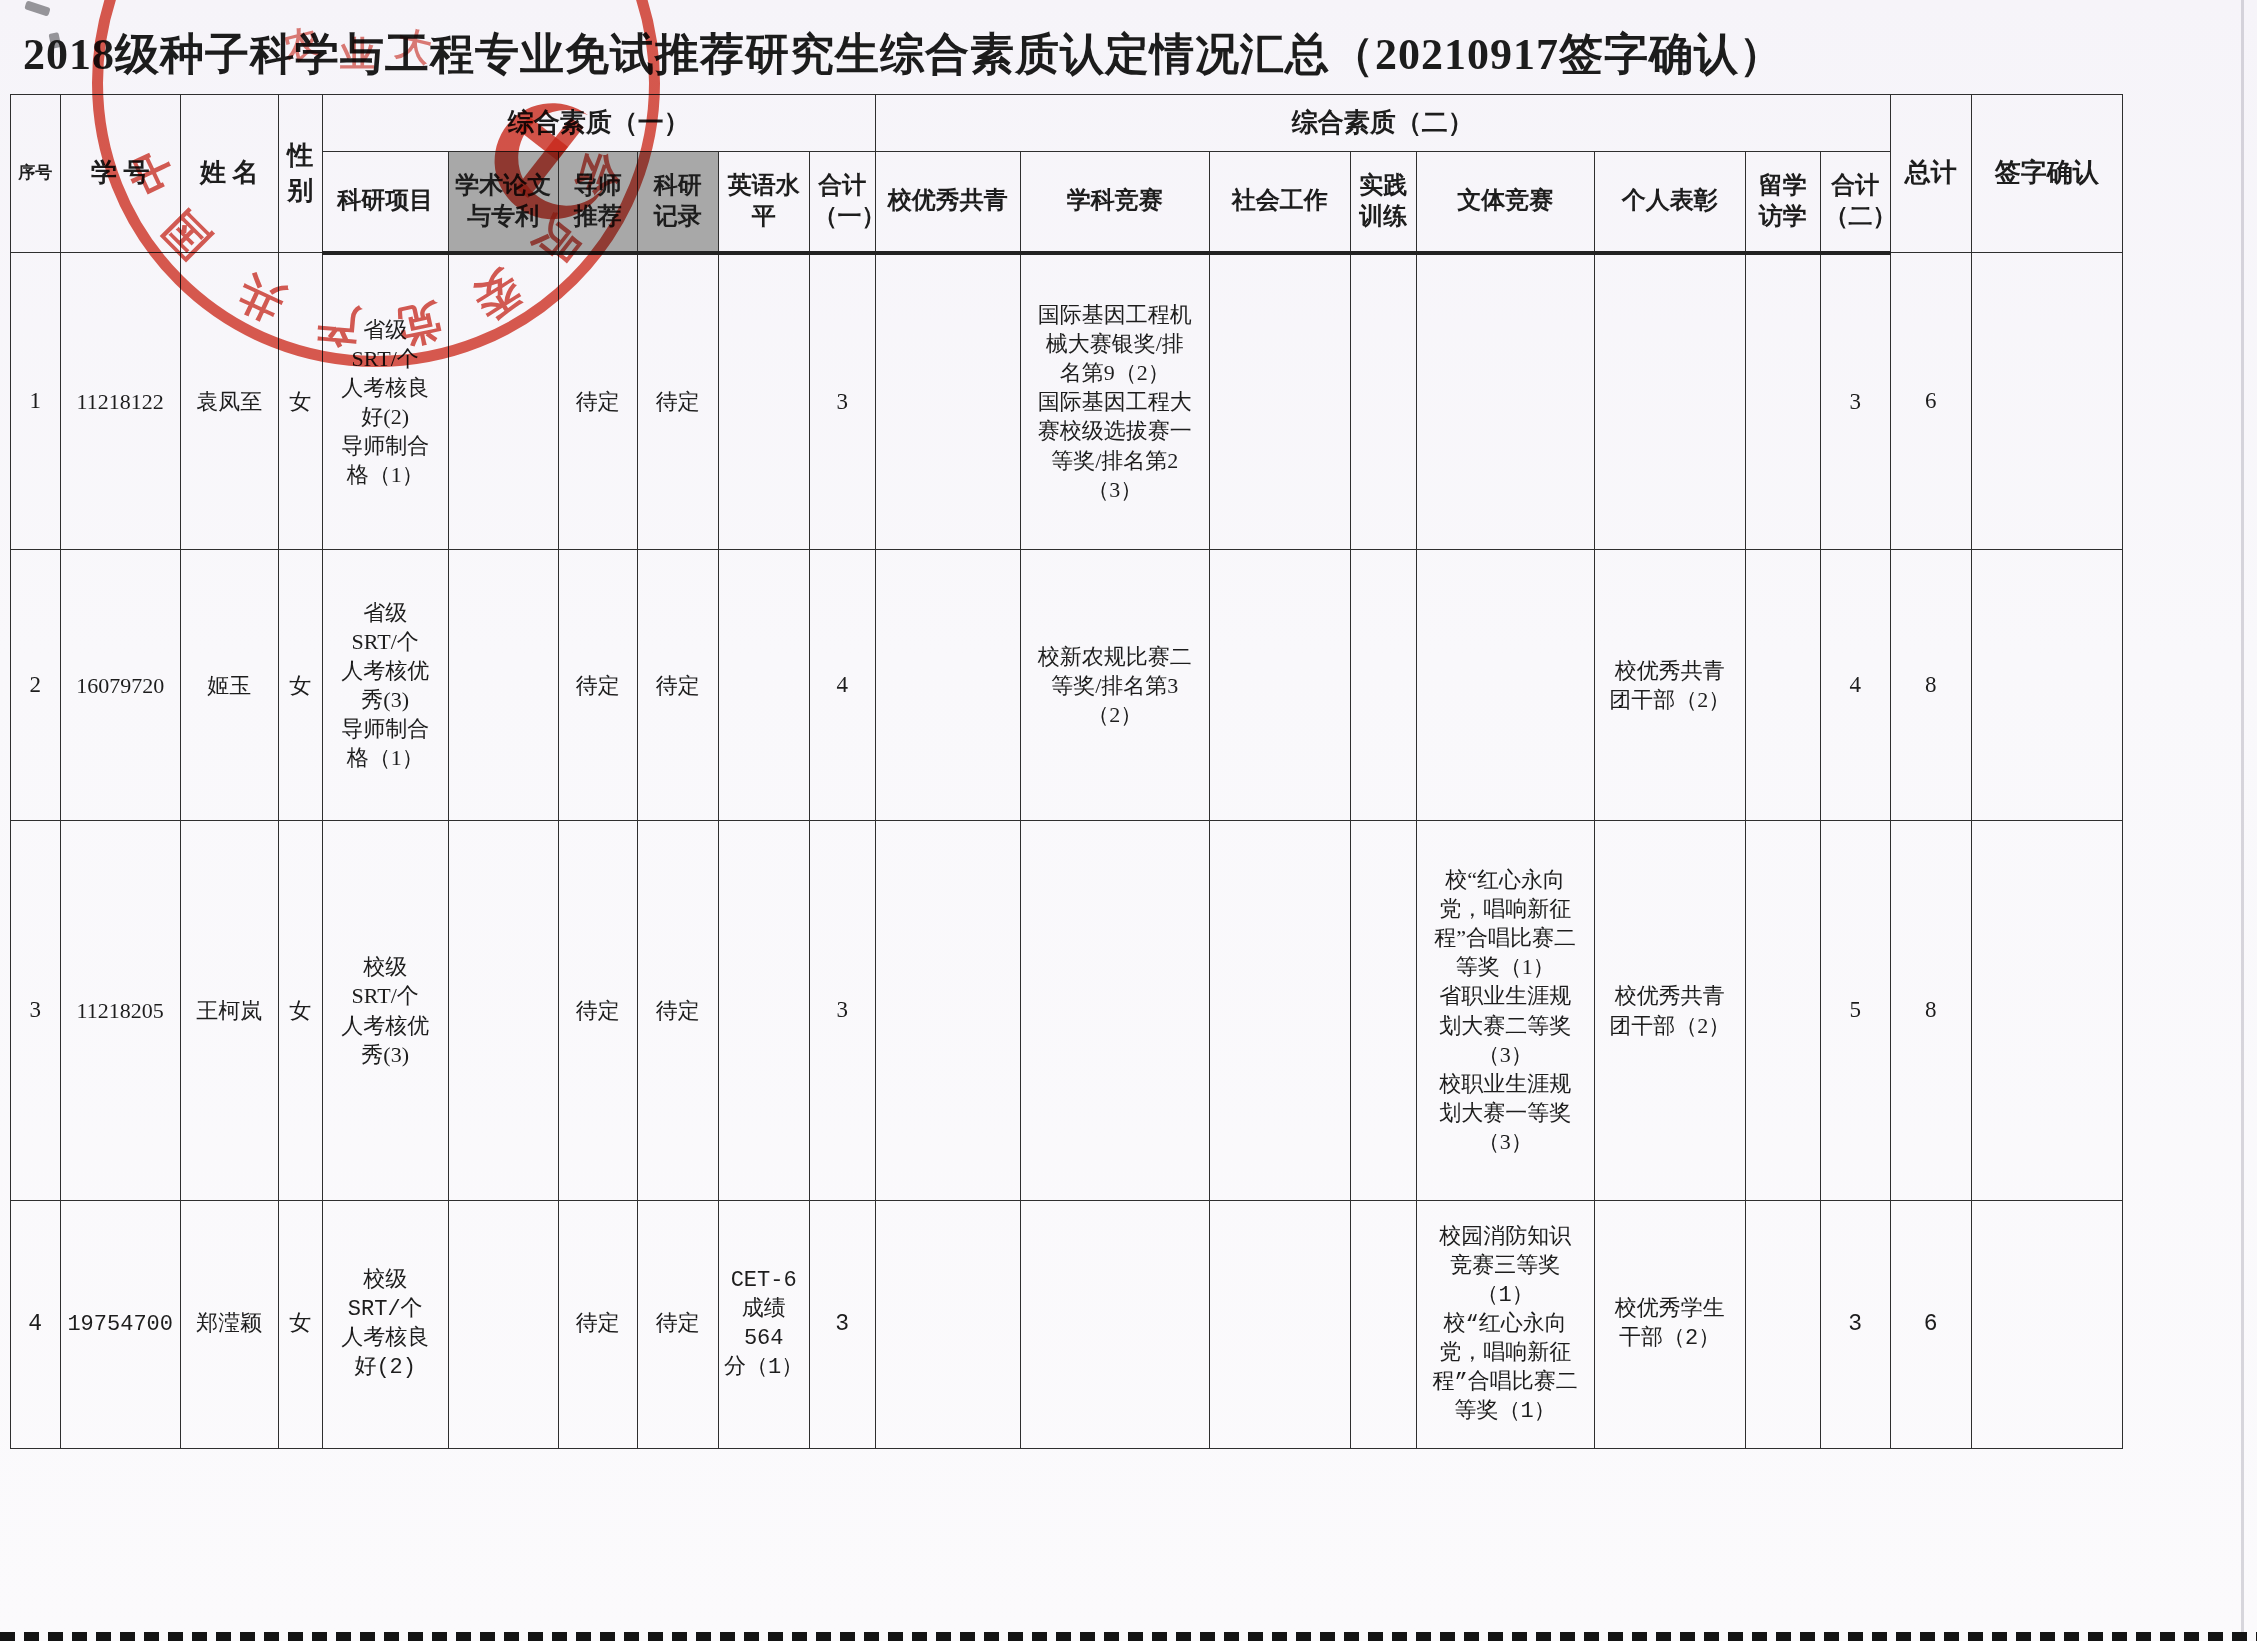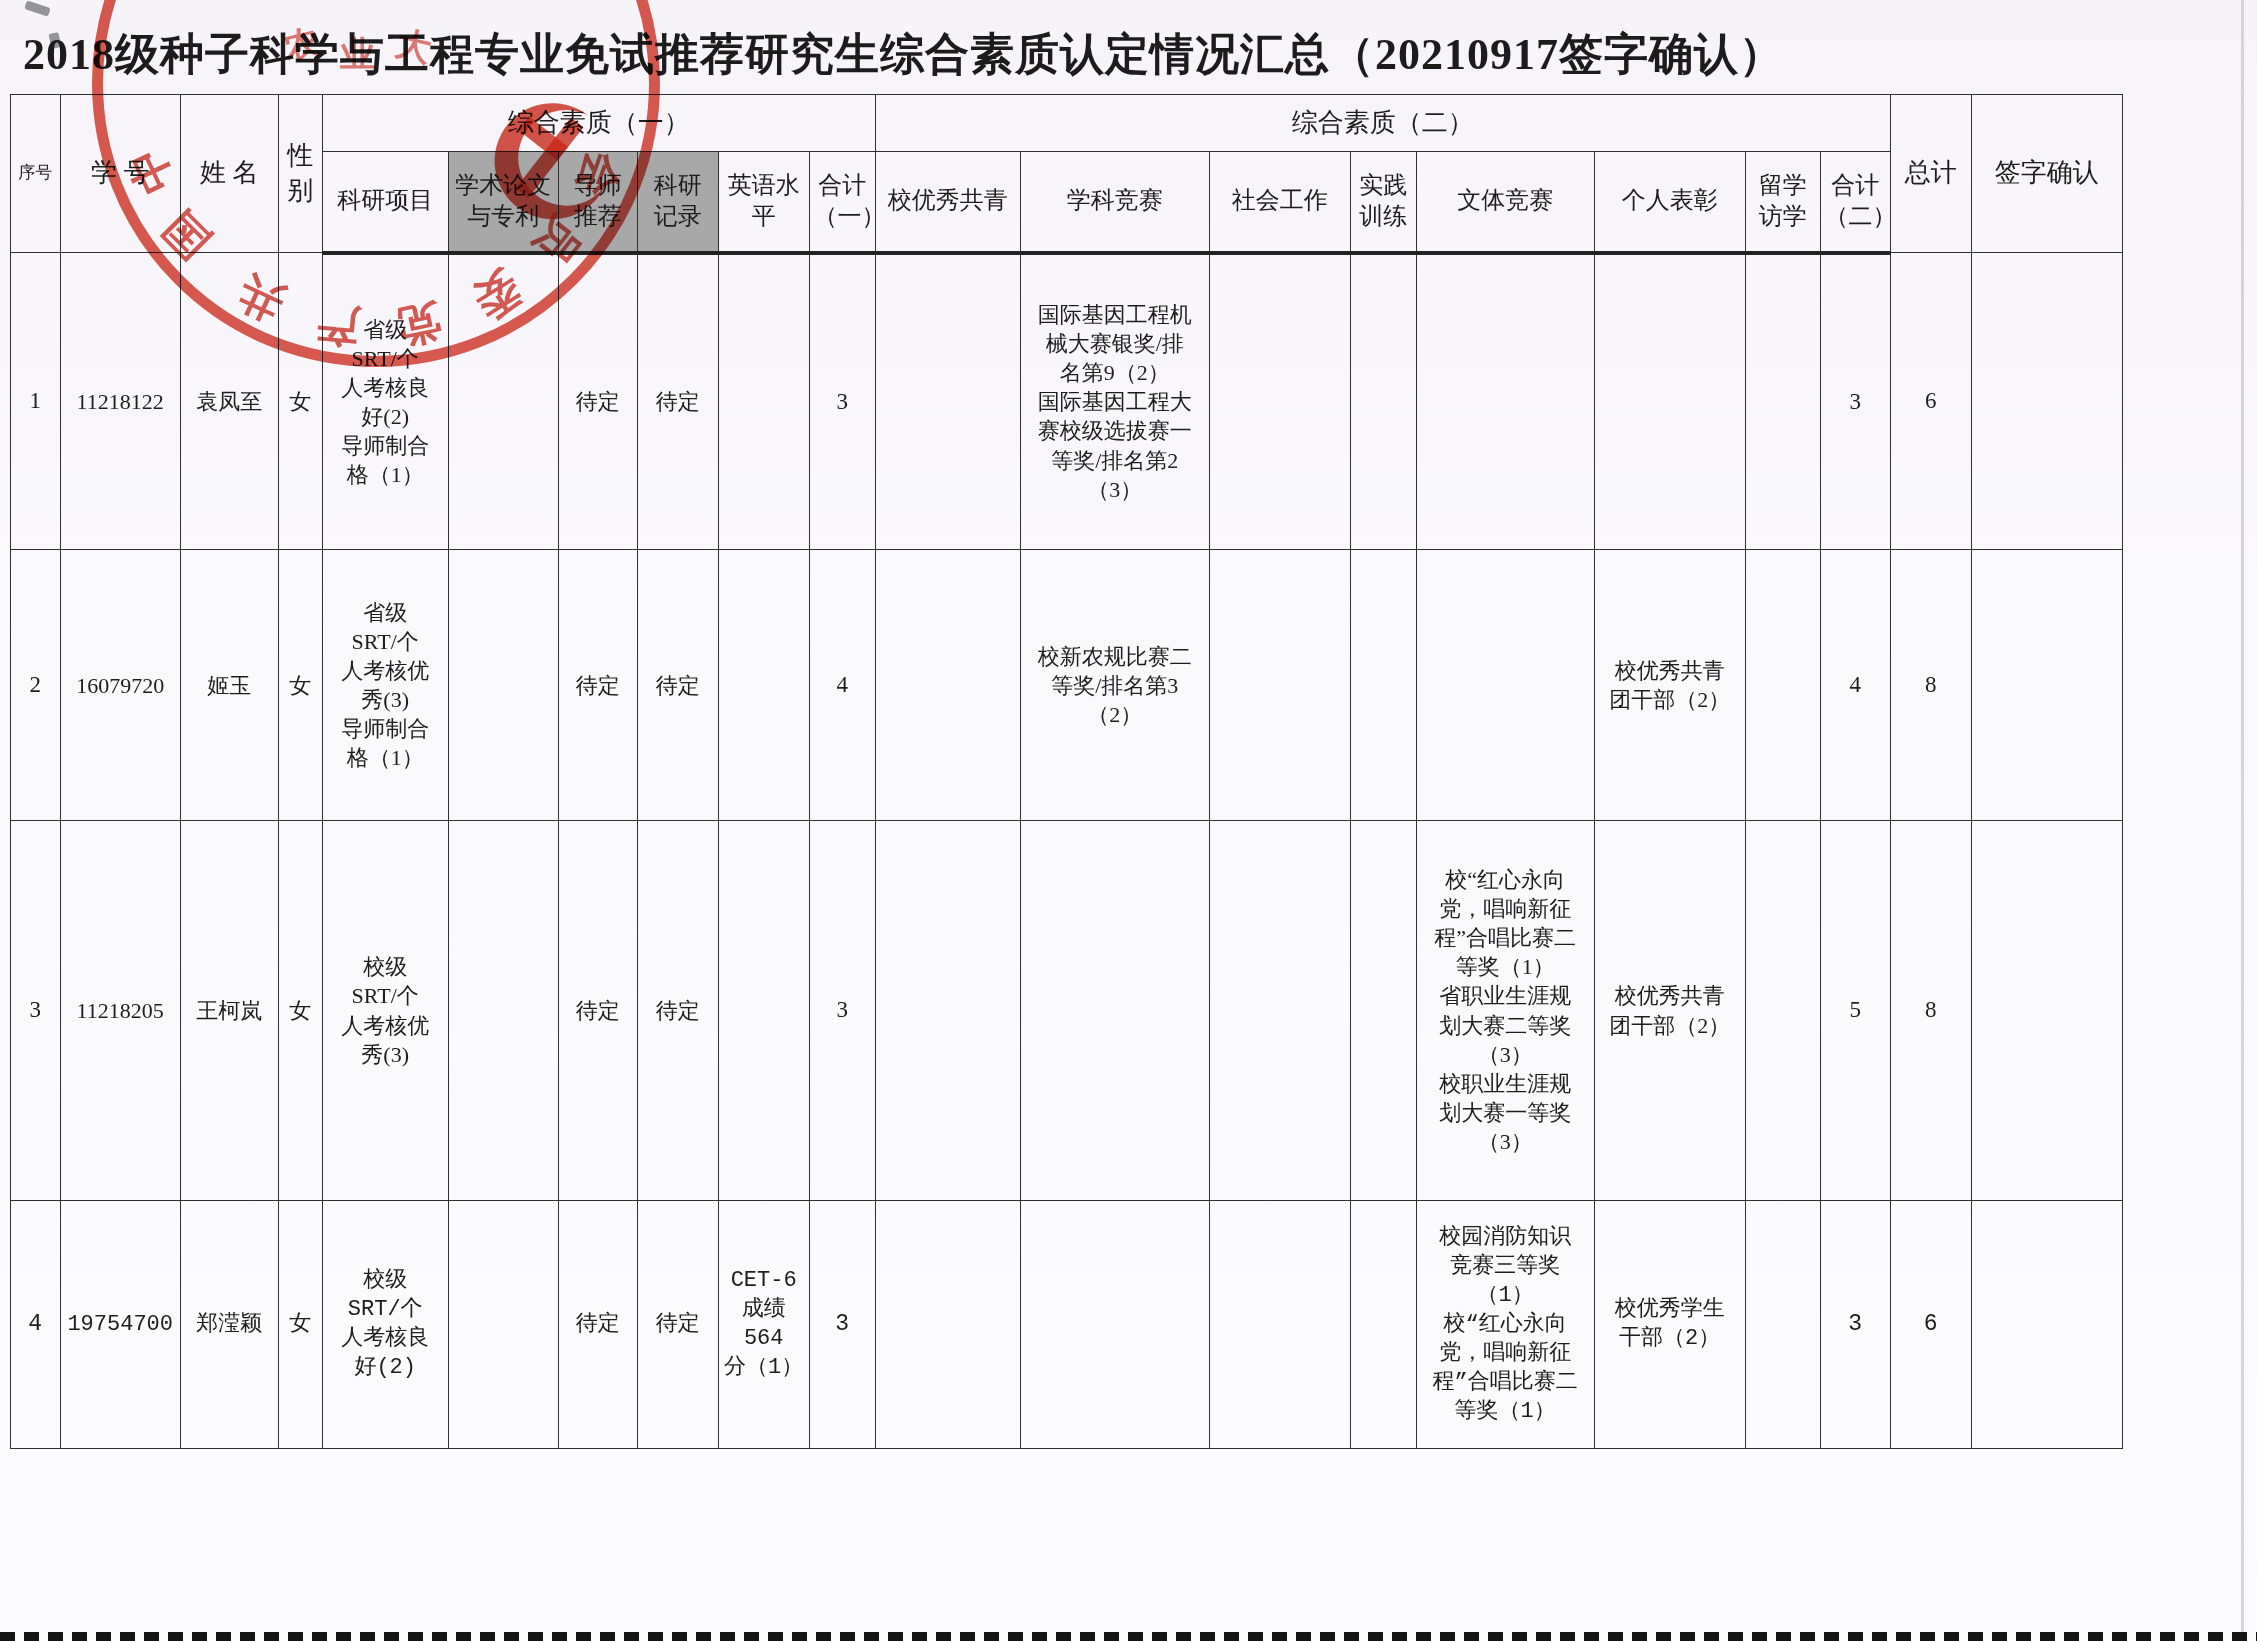--- a/index.html
+++ b/index.html
@@ -21,21 +21,21 @@
     position:absolute;left:9.7px;top:94px;width:2111px;
     border-collapse:collapse;table-layout:fixed;
     font-size:22px;color:#1d1d1d;
   }
   table.main th,table.main td{
     border:1.9px solid #2f2f2f;
     text-align:center;vertical-align:middle;
     white-space:pre-line;line-height:1.32;
     padding:1.9px 3.9px;overflow:hidden;
   }
-  table.main th{font-weight:normal;}
+  table.main th{font-weight:bold;}
   tr.head-a th{font-size:26px;height:52px;}
   tr.head-b th{font-size:24px;height:95px;}
   tr.head-b th{border-bottom:4.8px solid #222;}
   th.gray{background:#a8a8a8;}
   td.txt-left{text-align:left;padding-left:8.7px;padding-right:5.8px;}
   td.num{font-size:23px;}
   tr.r1 td{height:291px;}
   tr.r2 td{height:266px;}
   tr.r3 td{height:375px;}
   tr.r4 td{height:243px;font-family:Liberation Mono, monospace;}

